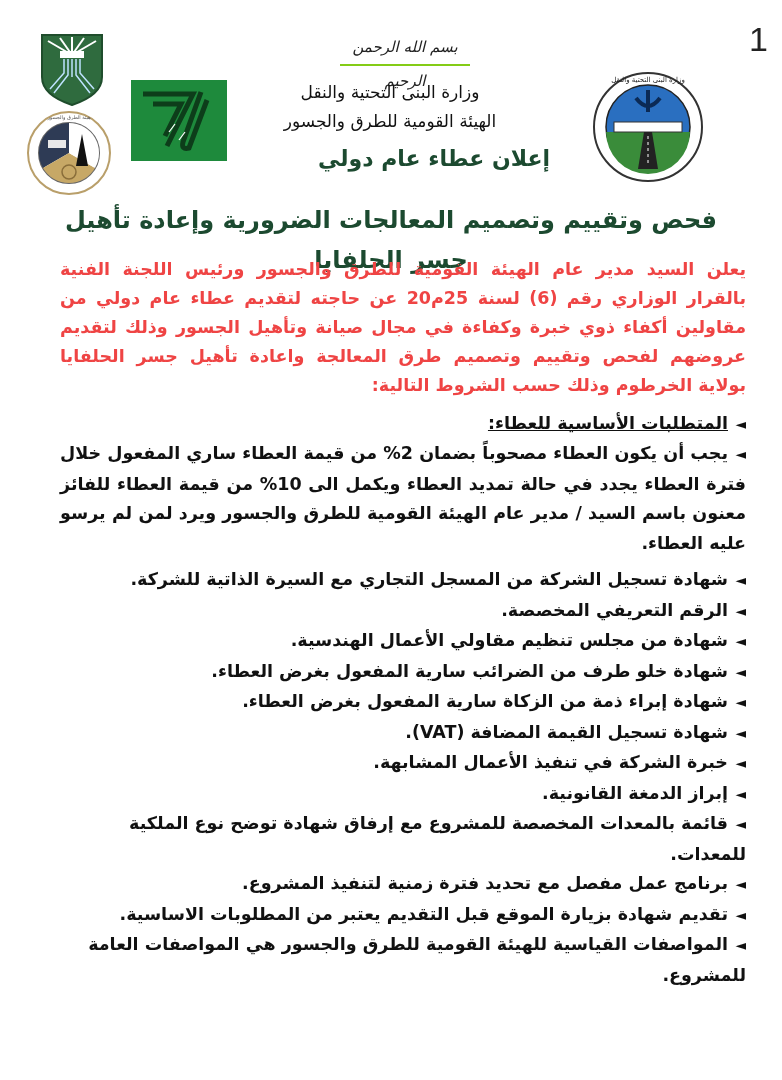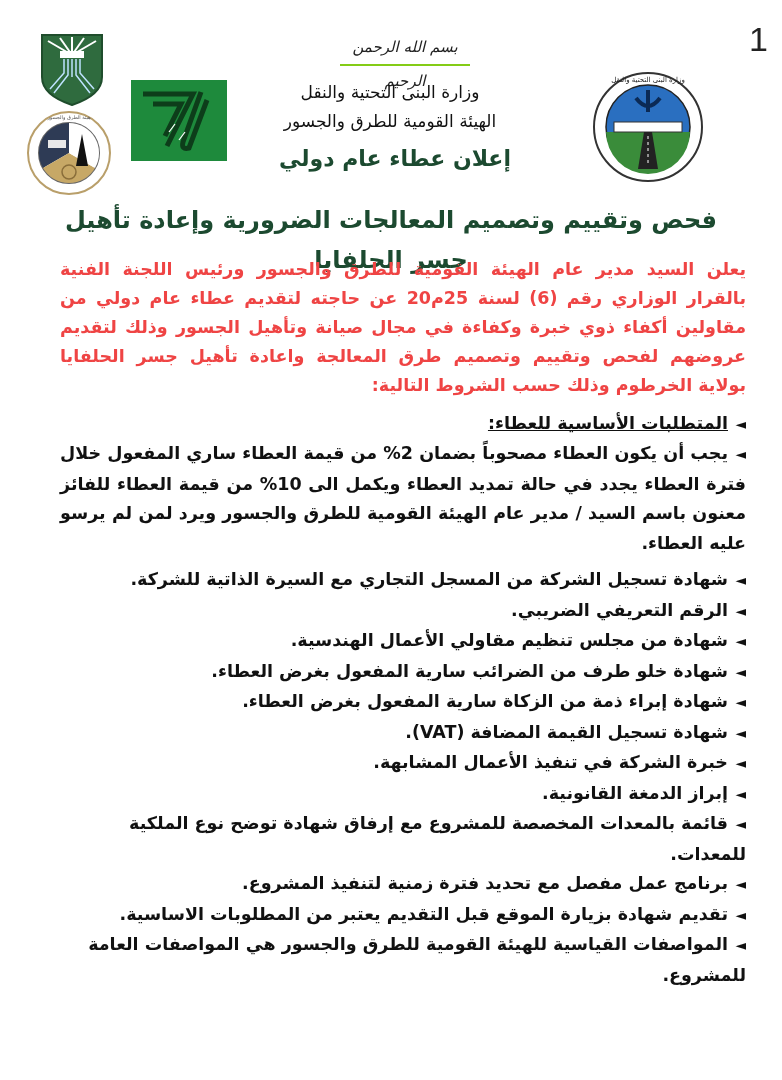--- a/index.html
+++ b/index.html
@@ -28,20 +28,21 @@
       border-bottom: 2px solid #84cc16; width: 130px; margin: 0 auto 12px auto;
     }
     .ministry-line {
       font-family: "DejaVu Sans", sans-serif; font-size: 17px; color: #111;
       line-height: 29px; margin-right: 30px;
     }
     .announce-title {
       font-family: "DejaVu Sans", sans-serif; font-weight: bold;
       font-size: 22px; color: #1c4a30; margin-top: 6px; margin-right: 20px;
       line-height: 34px;
+      text-align: right;
     }
     .project-title {
       position: absolute; top: 200px; left: 40px; right: 40px;
       text-align: center; direction: rtl;
       font-family: "DejaVu Sans", sans-serif; font-weight: bold;
       font-size: 24px; color: #1c4a30; line-height: 40px;
     }
     .body-text {
       position: absolute; top: 255px; left: 60px; right: 36px;
       direction: rtl; text-align: justify;
@@ -136,21 +137,21 @@
   <li class="req-head">
     <span class="bullet">◄</span><span class="label">المتطلبات الأساسية للعطاء:</span>
   </li>
   <li class="req-item multi">
     <span class="bullet">◄</span><span>يجب أن يكون العطاء مصحوباً بضمان 2% من قيمة العطاء ساري المفعول خلال فترة العطاء يجدد في حالة تمديد العطاء ويكمل الى 10% من قيمة العطاء للفائز معنون باسم السيد / مدير عام الهيئة القومية للطرق والجسور ويرد لمن لم يرسو عليه العطاء.</span>
   </li>
   <li class="req-item">
     <span class="bullet">◄</span><span>شهادة تسجيل الشركة من المسجل التجاري مع السيرة الذاتية للشركة.</span>
   </li>
   <li class="req-item">
-    <span class="bullet">◄</span><span>الرقم التعريفي الضريبي.</span>
+    <span class="bullet">◄</span><span>الرقم التعريفي المخصصة.</span>
   </li>
   <li class="req-item">
     <span class="bullet">◄</span><span>شهادة من مجلس تنظيم مقاولي الأعمال الهندسية.</span>
   </li>
   <li class="req-item">
     <span class="bullet">◄</span><span>شهادة خلو طرف من الضرائب سارية المفعول بغرض العطاء.</span>
   </li>
   <li class="req-item">
     <span class="bullet">◄</span><span>شهادة إبراء ذمة من الزكاة سارية المفعول بغرض العطاء.</span>
   </li>

